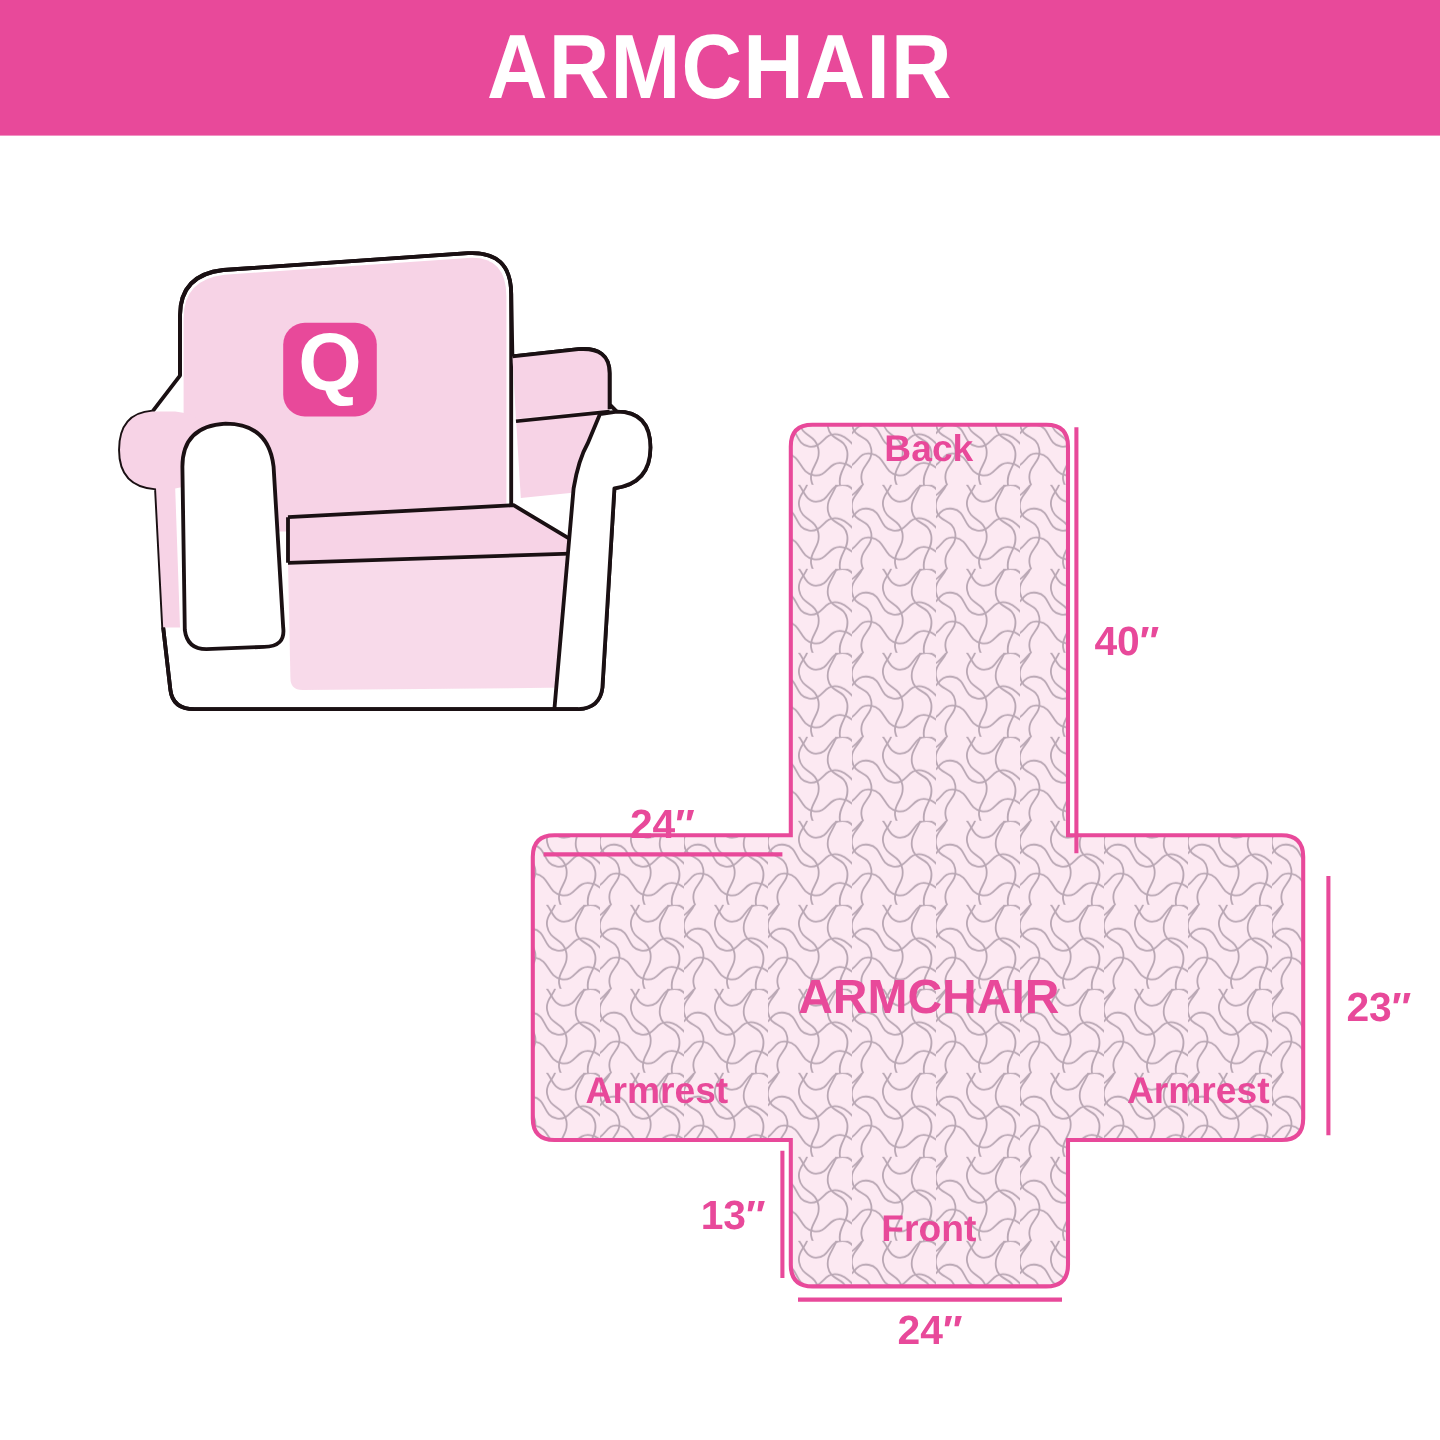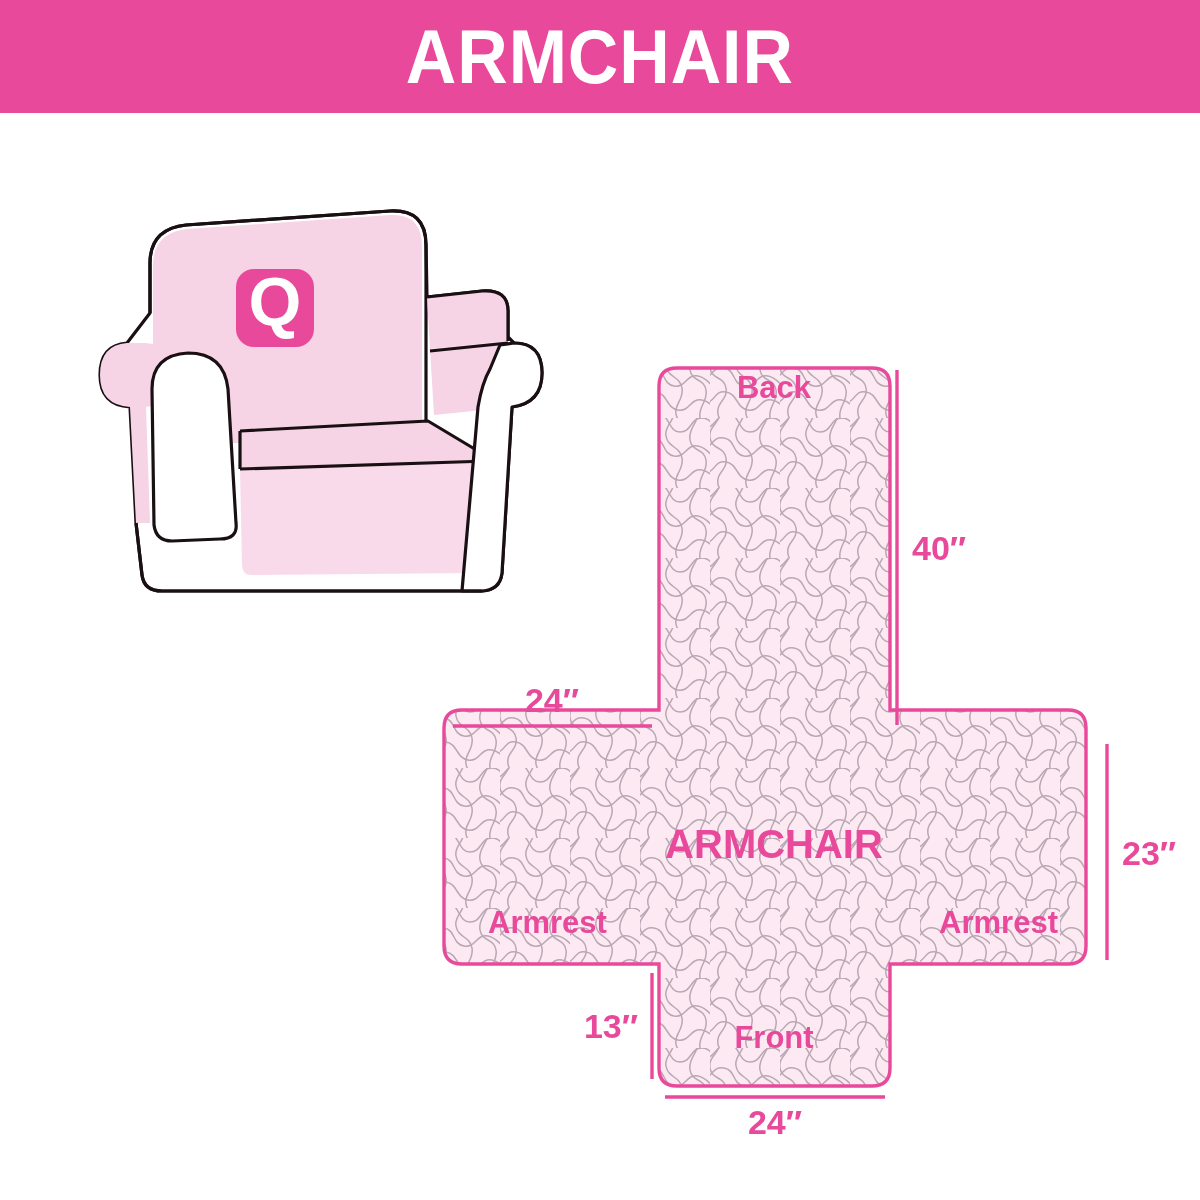--- a/index.html
+++ b/index.html
@@ -28,21 +28,21 @@
     transform:scaleX(0.92);
     white-space:nowrap;
   }
 
   
   .stage{position:absolute;left:0;top:113px;width:1200px;height:1087px;}
 
   .chair-wrap{position:absolute;left:90px;top:80px;width:480px;height:430px;}
   .chair-svg{display:block;width:480px;height:430px;}
 
-  .diagram-wrap{position:absolute;left:430px;top:235px;width:770px;height:810px;}
+  .diagram-wrap{position:absolute;left:430px;top:221px;width:770px;height:810px;}
   .diagram-svg{display:block;width:770px;height:810px;}
 
   
   .lbl{
     font-family:"Liberation Sans", sans-serif;
     font-weight:700;
     fill:#e8499a;
   }
   .lbl-big{font-size:40px;letter-spacing:0px;}
   .lbl-mid{font-size:31px;}

